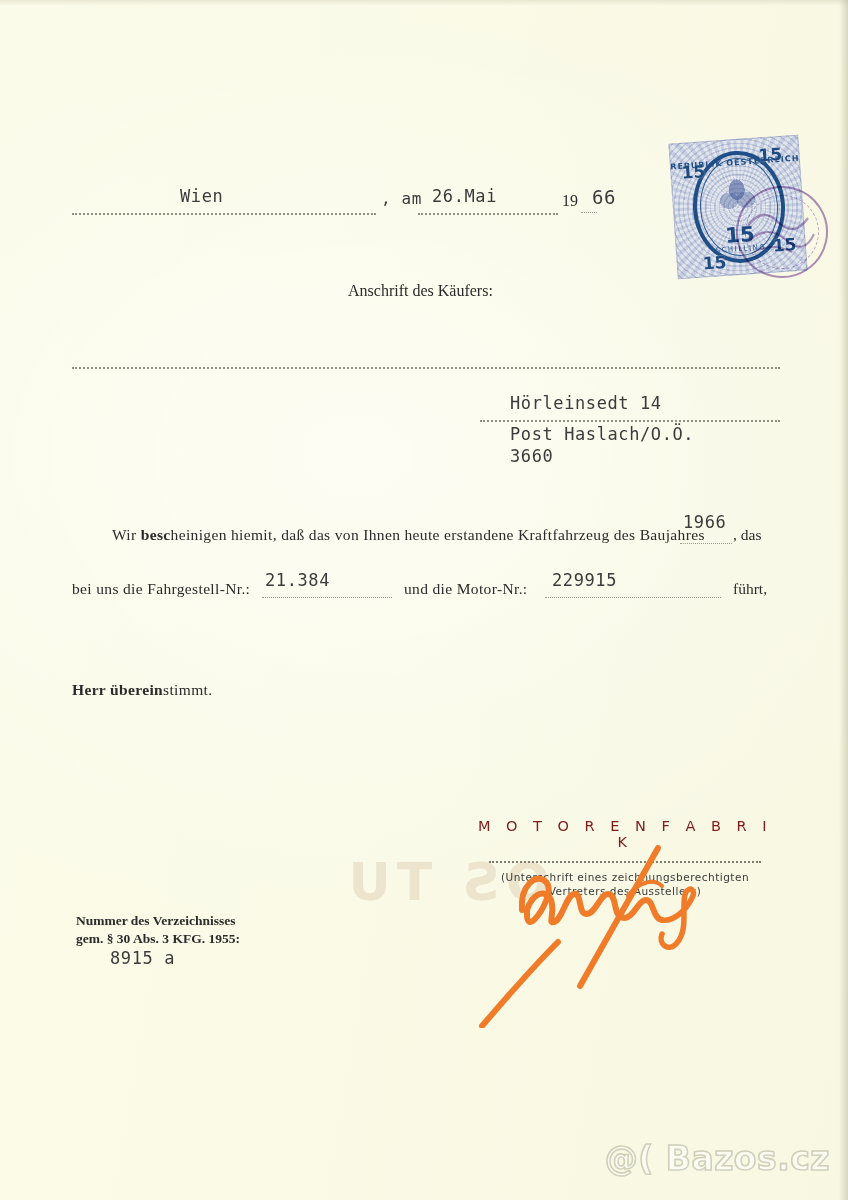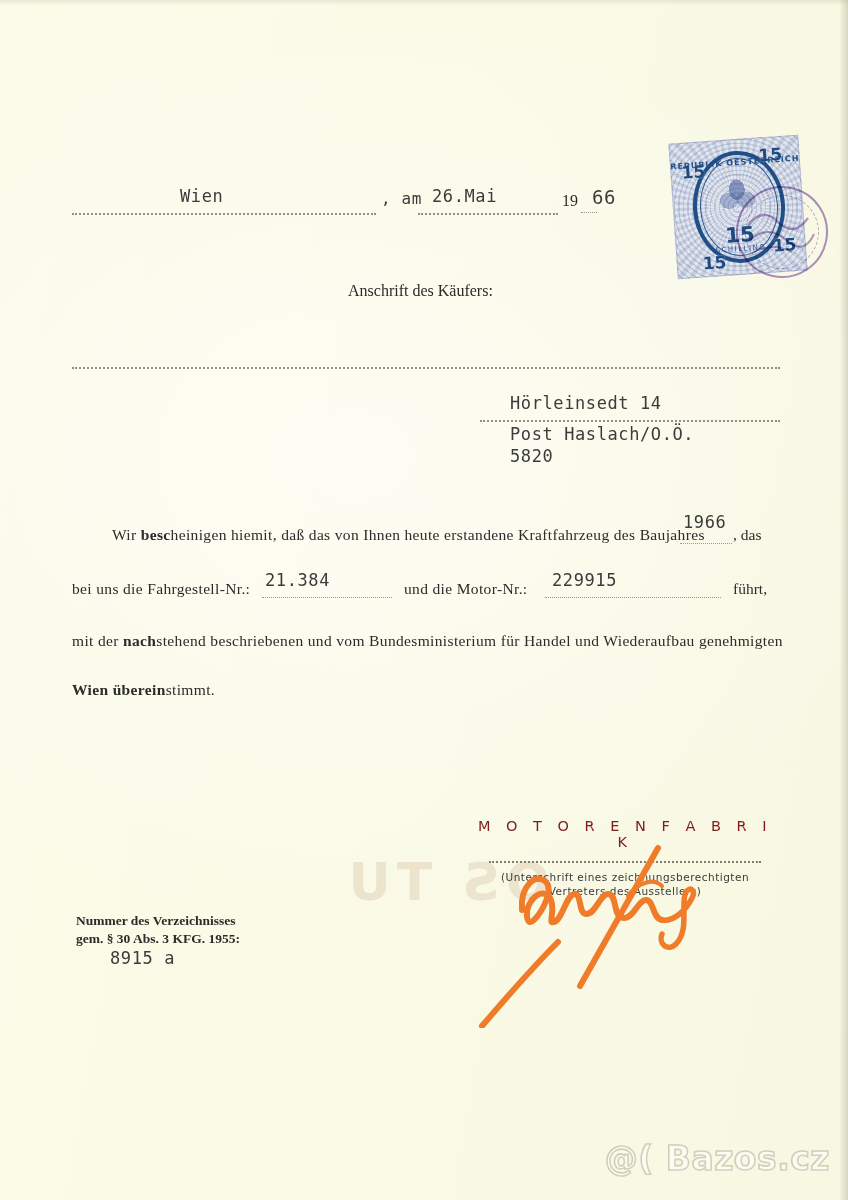--- a/index.html
+++ b/index.html
@@ -285,40 +285,39 @@
   </div>
 
   <div class="abs printed" style="left:348px; top:282px; font-size:16px;">Anschrift des Käufers:</div>
 
   <div class="dots" style="left:72px; top:366px; width:708px;"></div>
 
   <div class="abs typed" style="left:510px; top:393px; font-size:17px;">Hörleinsedt 14</div>
   <div class="dots" style="left:480px; top:419px; width:300px;"></div>
 
   <div class="abs typed" style="left:510px; top:424px; font-size:17px;">Post Haslach/O.Ö.</div>
-  <div class="abs typed" style="left:510px; top:446px; font-size:17px;">5820</div>
+  <div class="abs typed" style="left:510px; top:446px; font-size:17px;">3660</div>
 
   <div class="abs printed" style="left:112px; top:526px; font-size:15.5px; letter-spacing:.35px;"><span>Wir </span><span style="font-weight:bold;">besc</span><span>heinigen hiemit, daß das von Ihnen heute erstandene Kraftfahrzeug des Baujahres</span></div>
   <div class="abs typed" style="left:683px; top:512px; font-size:17px;">1966</div>
   <div class="dots fine" style="left:680px; top:542px; width:52px;"></div>
   <div class="abs printed" style="left:733px; top:526px; font-size:15.5px;">, das</div>
 
   <div class="abs printed" style="left:72px; top:580px; font-size:15.5px; letter-spacing:.35px;">bei uns die Fahrgestell-Nr.:</div>
   <div class="abs typed" style="left:265px; top:570px; font-size:17px;">21.384</div>
   <div class="dots fine" style="left:262px; top:596px; width:130px;"></div>
 
   <div class="abs printed" style="left:404px; top:580px; font-size:15.5px; letter-spacing:.35px;">und die Motor-Nr.:</div>
   <div class="abs typed" style="left:552px; top:570px; font-size:17px;">229915</div>
   <div class="dots fine" style="left:545px; top:596px; width:176px;"></div>
 
   <div class="abs printed" style="left:733px; top:580px; font-size:15.5px;">führt,</div>
 
-  <div class="abs printed" style="left:72px; top:632px; font-size:15.5px; letter-spacing:.35px;"><span>mit der </span><span style="font-weight:bold;">nach</span><span>stehend beschriebenen und vom Bundesministerium für Handel und Wiederaufbau genehmigten</span></div>
-
-  <div class="abs printed" style="left:72px; top:681px; font-size:15.5px; letter-spacing:.35px;"><span style="font-weight:bold;">Wien überein</span><span>stimmt.</span></div>
+
+  <div class="abs printed" style="left:72px; top:681px; font-size:15.5px; letter-spacing:.35px;"><span style="font-weight:bold;">Herr überein</span><span>stimmt.</span></div>
 
 
   <div id="ghost">OS TU</div>
 
   <div id="sig-area">
     <div id="sig-company-top">M O T O R E N F A B R I K</div>
     <div id="sig-dots"></div>
     <div id="sig-caption"><span>(Unterschrift eines zeichnungsberechtigten</span><br><span>Vertreters des Ausstellers)</span></div>
   </div>
 

